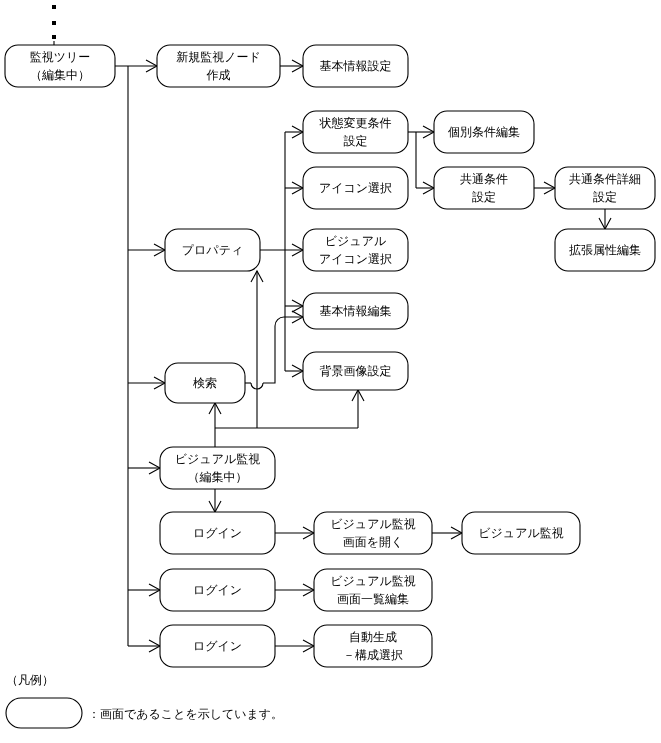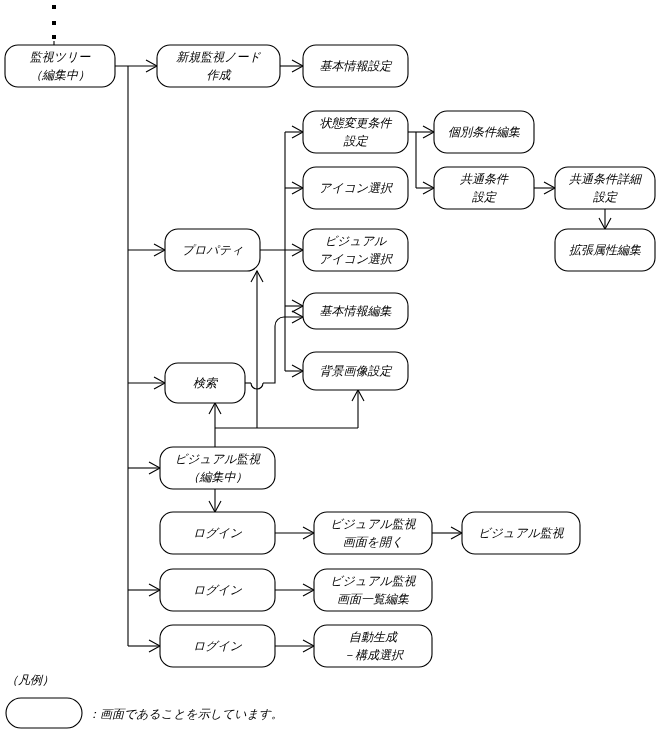--- a/index.html
+++ b/index.html
@@ -10,21 +10,20 @@
   body {
     width: 661px;
     height: 743px;
     font-family: "DejaVu Sans", "Liberation Sans", sans-serif;
     overflow: hidden;
   }
   #diagram-root {
     position: relative;
     width: 661px;
     height: 743px;
-    font-style: italic;
   }
   svg#flow {
     position: absolute;
     top: 0; left: 0;
     width: 661px;
     height: 743px;
     display: block;
   }
   .node-rect {
     fill: #ffffff;

